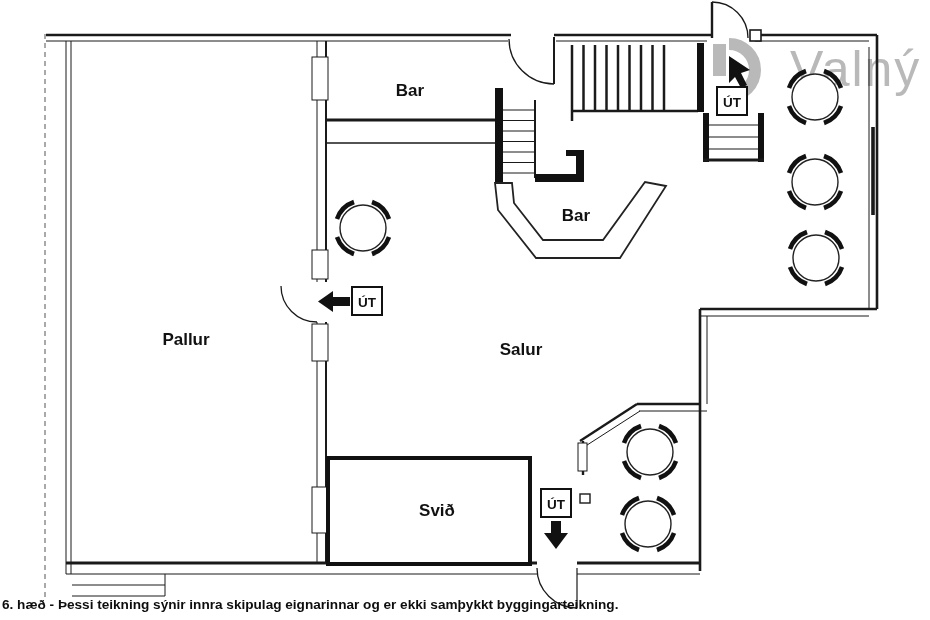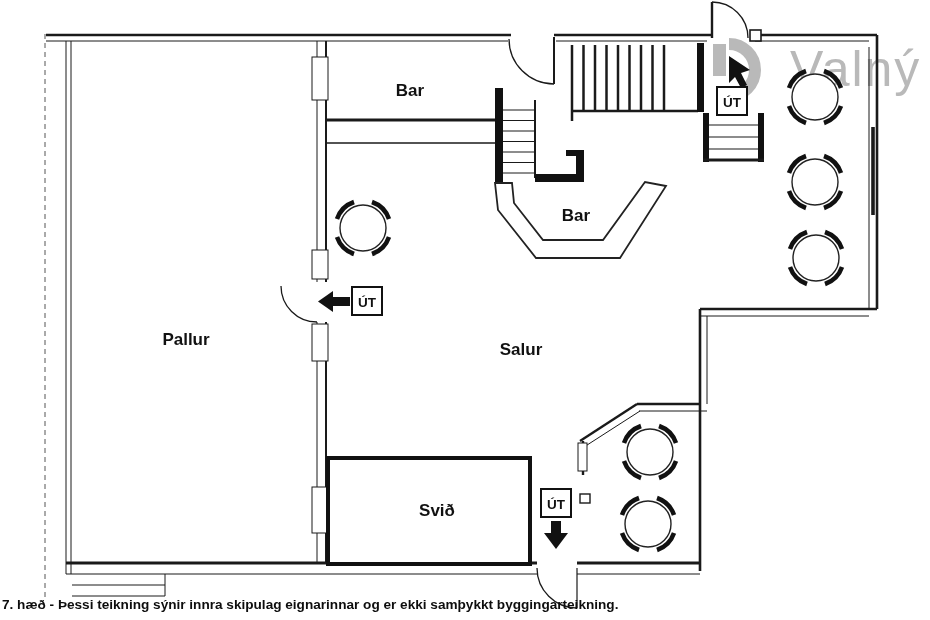--- a/index.html
+++ b/index.html
@@ -194,14 +194,14 @@
       </g>
     <g id="room-labels">
         <text x="410" y="90" text-anchor="middle" dominant-baseline="central" class="room-label">Bar</text>
         <text x="576" y="215" text-anchor="middle" dominant-baseline="central" class="room-label">Bar</text>
         <text x="186" y="339" text-anchor="middle" dominant-baseline="central" class="room-label">Pallur</text>
         <text x="521" y="349" text-anchor="middle" dominant-baseline="central" class="room-label">Salur</text>
         <text x="437" y="510" text-anchor="middle" dominant-baseline="central" class="room-label">Svið</text>
       </g>
   </svg>
 
-  <div class="caption">7. hæð - Þessi teikning sýnir innra skipulag eignarinnar og er ekki samþykkt byggingarteikning.</div>
+  <div class="caption">6. hæð - Þessi teikning sýnir innra skipulag eignarinnar og er ekki samþykkt byggingarteikning.</div>
 </div>
 
 </body></html>

